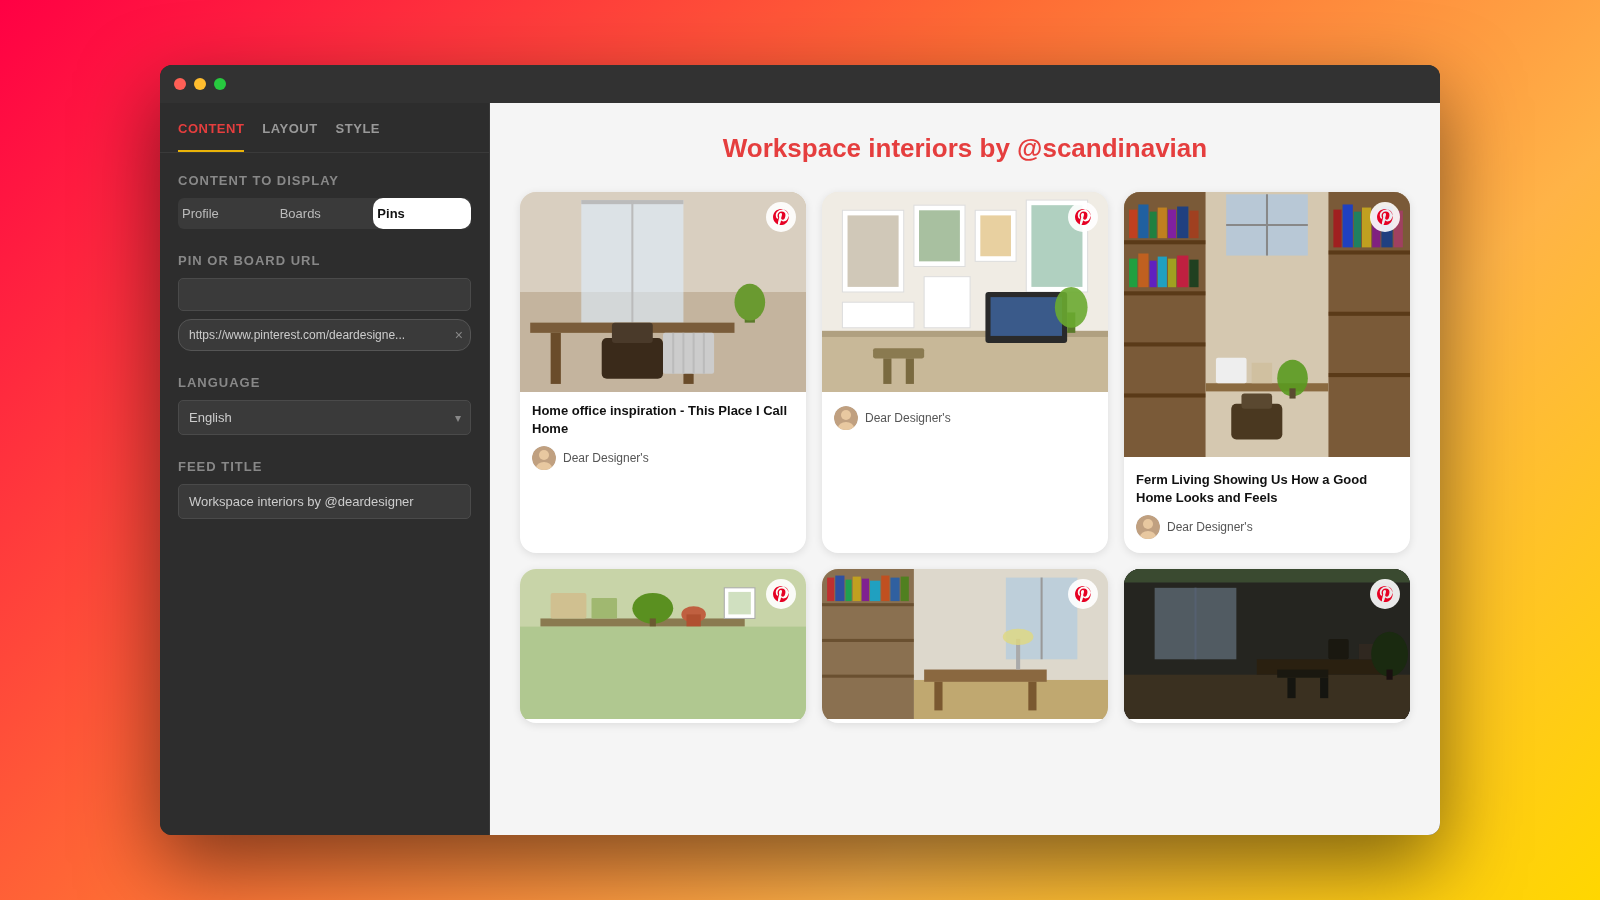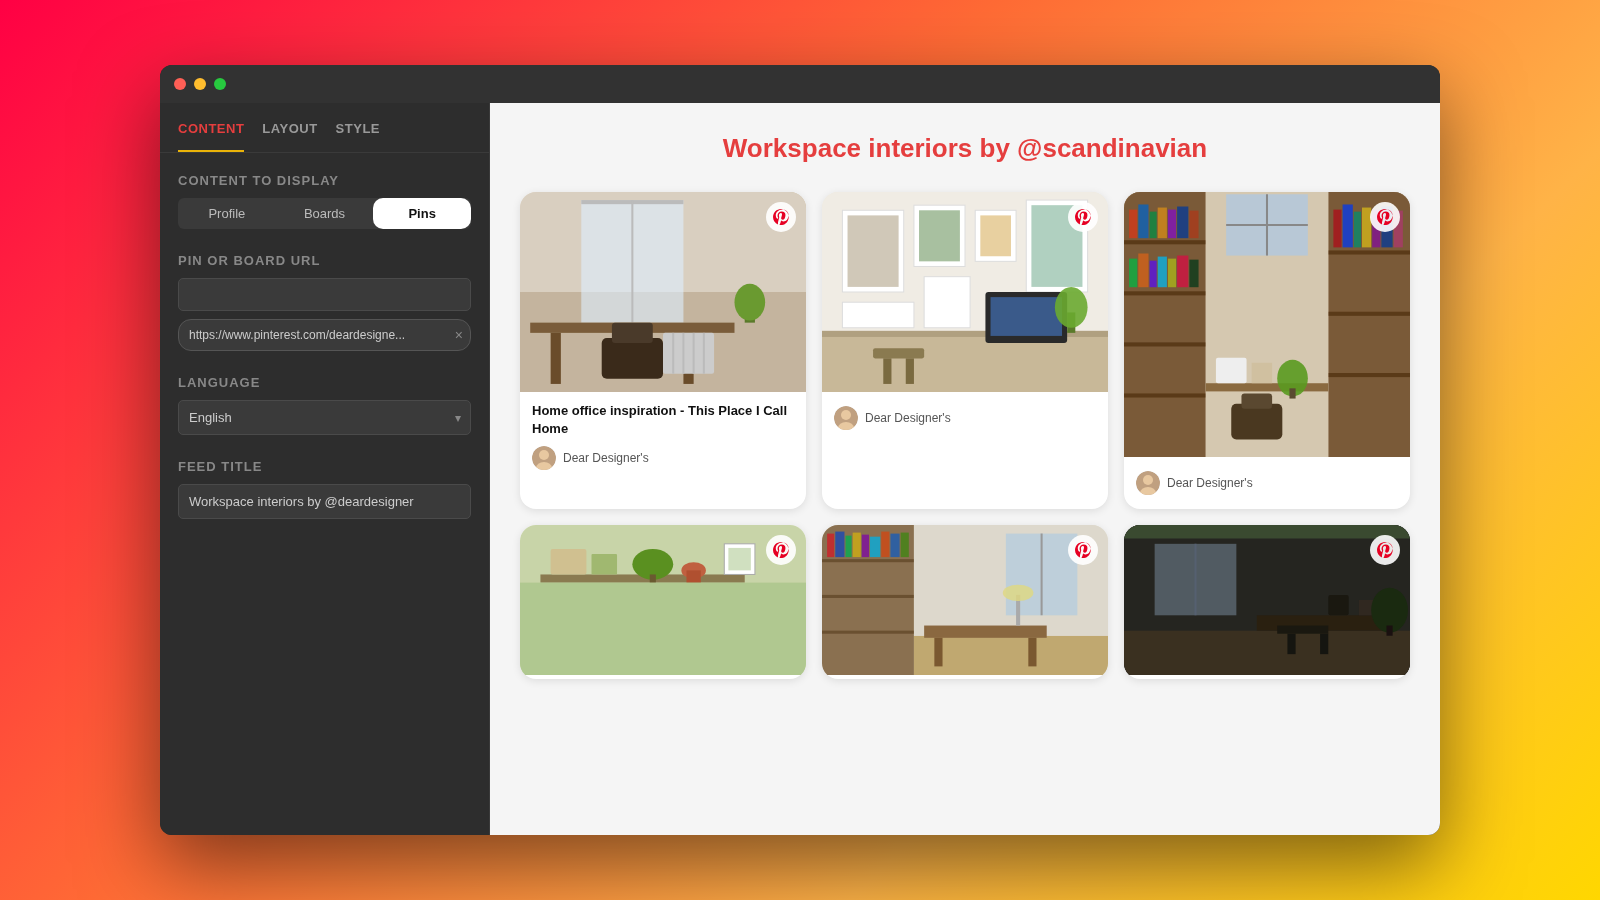--- a/index.html
+++ b/index.html
@@ -83,21 +83,21 @@
     .toggle-group {
       display: flex;
       background: #3a3a3a;
       border-radius: 6px;
       overflow: hidden;
       margin-bottom: 24px;
     }
     .toggle-btn {
       flex: 1;
       padding: 8px 4px;
-      text-align: center;
+      text-align: left;
       font-size: 13px;
       font-weight: 500;
       color: #bbb;
       cursor: pointer;
       border: none;
       background: transparent;
     }
     .toggle-btn.active {
       background: #fff;
       color: #111;
@@ -484,20 +484,21 @@
                 <rect x="115" y="200" width="30" height="15" rx="3" fill="#5a4830"></rect>
               </svg>
             </div>
             <div class="pin-badge">
               <svg width="16" height="16" viewBox="0 0 24 24" fill="#e60023">
                   <path d="M12 0C5.4 0 0 5.4 0 12c0 5.1 3.1 9.4 7.5 11.3-.1-1-.2-2.5.1-3.6.3-1 1.8-7.6 1.8-7.6s-.5-.9-.5-2.3c0-2.1 1.2-3.7 2.7-3.7 1.3 0 1.9 1 1.9 2.1 0 1.3-.8 3.3-1.2 5.1-.4 1.5.7 2.8 2.1 2.8 2.6 0 4.3-3.3 4.3-7.2 0-3-2-5.2-5.5-5.2-4 0-6.4 3-6.4 6.3 0 1.2.3 2 .8 2.7.2.3.2.4.1.7l-.3 1.1c-.1.3-.3.4-.6.2-1.8-.8-2.6-3-2.6-5.3 0-3.9 3.4-8.6 10.1-8.6 5.4 0 8.9 3.9 8.9 8.1 0 5.6-3.1 9.7-7.6 9.7-1.5 0-2.9-.8-3.4-1.7l-.9 3.4c-.3 1.2-1.1 2.7-1.6 3.6.6.2 1.2.3 1.8.3 6.6 0 12-5.4 12-12S18.6 0 12 0z"></path>
                 </svg>
             </div>
           </div>
           <div class="pin-info">
+            <div class="pin-title">Ferm Living Showing Us How a Good Home Looks and Feels</div>
             <div class="pin-author">
               <div class="avatar">
                 <svg width="24" height="24" viewBox="0 0 24 24">
                     <circle cx="12" cy="12" r="12" fill="#c0a080"></circle>
                     <circle cx="12" cy="9" r="5" fill="#e8c8a0"></circle>
                     <ellipse cx="12" cy="22" rx="8" ry="6" fill="#e8c8a0"></ellipse>
                   </svg>
               </div>
               <span class="author-name">Dear Designer's</span>
             </div>

